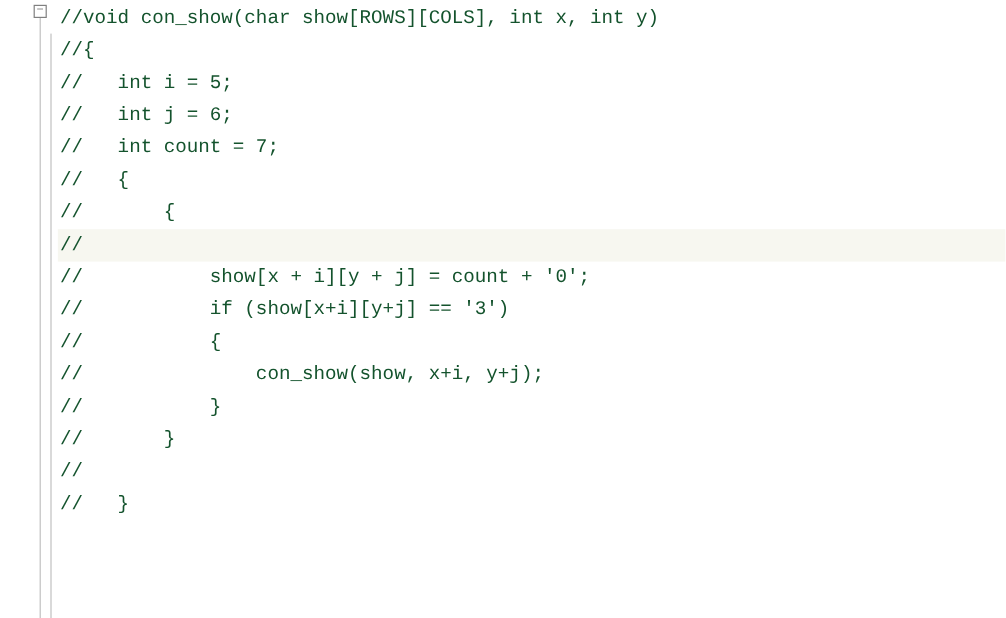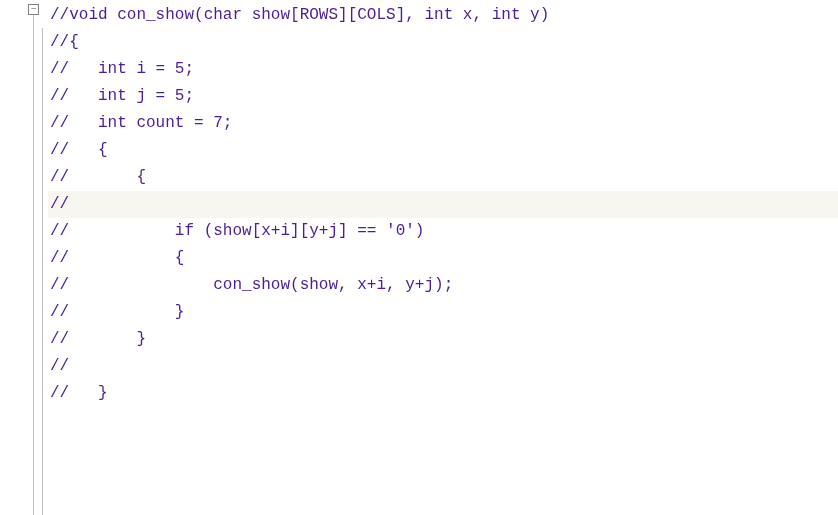--- a/index.html
+++ b/index.html
@@ -66,45 +66,46 @@
     .line {
       height: 27px;
       line-height: 27px;
       white-space: pre;
       padding-left: 2px;
     }
     .highlight {
       background: #f7f7f0;
     }
     .comment {
-      color: #4c1d95;
+      color: #14532d;
       text-align: center;
     }
   </style>
 </head>
 <body>
 
 <div class="editor">
   <div class="gutter">
     <div class="fold-marker">
       <span>−</span>
     </div>
     <div class="fold-line"></div>
     <div class="inner-line"></div>
   </div>
   <div class="code-area" id="code-area">
   <div class="line"><span class="comment">//void con_show(char show[ROWS][COLS], int x, int y)</span></div>
       <div class="line"><span class="comment">//{</span></div>
       <div class="line"><span class="comment">//   int i = 5;</span></div>
-      <div class="line"><span class="comment">//   int j = 5;</span></div>
+      <div class="line"><span class="comment">//   int j = 6;</span></div>
       <div class="line"><span class="comment">//   int count = 7;</span></div>
       <div class="line"><span class="comment">//   {</span></div>
       <div class="line"><span class="comment">//       {</span></div>
       <div class="line highlight"><span class="comment">//</span></div>
-      <div class="line"><span class="comment">//           if (show[x+i][y+j] == '0')</span></div>
+      <div class="line"><span class="comment">//           show[x + i][y + j] = count + '0';</span></div>
+      <div class="line"><span class="comment">//           if (show[x+i][y+j] == '3')</span></div>
       <div class="line"><span class="comment">//           {</span></div>
       <div class="line"><span class="comment">//               con_show(show, x+i, y+j);</span></div>
       <div class="line"><span class="comment">//           }</span></div>
       <div class="line"><span class="comment">//       }</span></div>
       <div class="line"><span class="comment">//</span></div>
       <div class="line"><span class="comment">//   }</span></div>
     </div>
 </div>
 
 </body></html>

